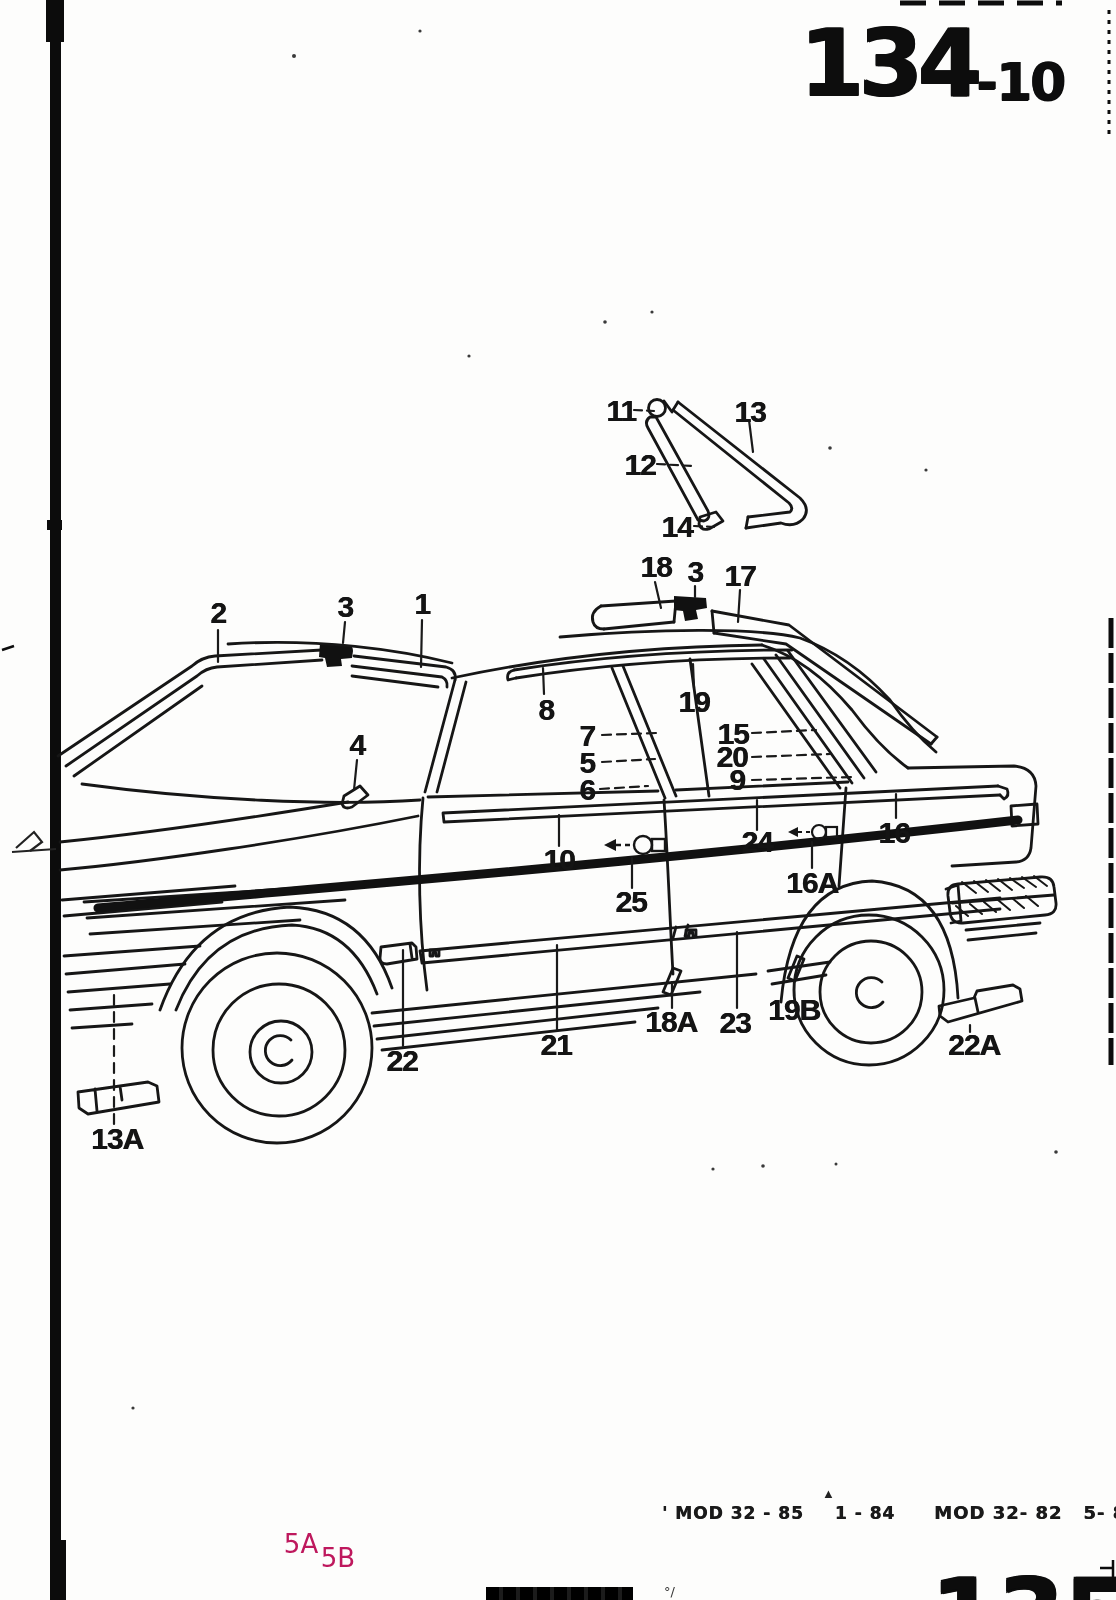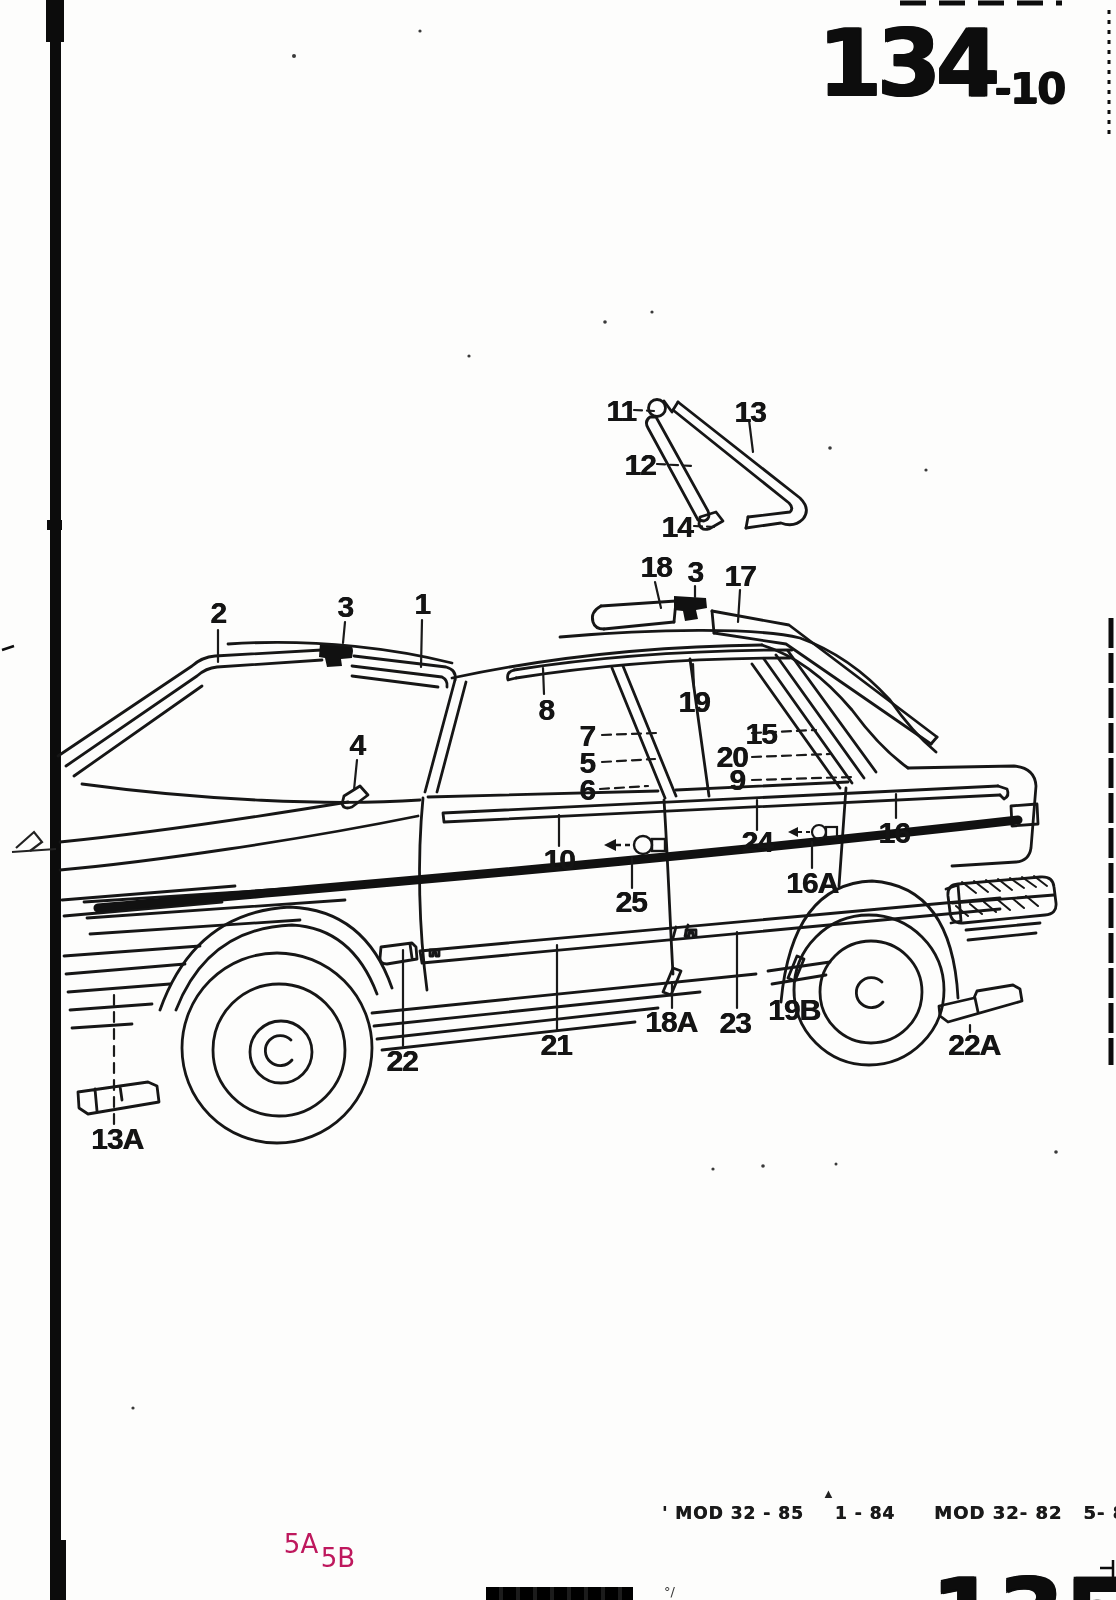--- a/index.html
+++ b/index.html
@@ -8,26 +8,26 @@
     overflow:hidden;font-family:"Liberation Sans",sans-serif;color:#161616;
   }
   .page svg{position:absolute;left:0;top:0;}
   .callout{
     position:absolute;transform:translate(-50%,-50%);
     font-family:Liberation Sans, sans-serif;font-weight:bold;font-size:30px;
     letter-spacing:-1px;color:#141414;white-space:nowrap;
     text-shadow:0.6px 0 #141414;
   }
   .pagenum{
-    position:absolute;top:18px;right:52px;display:flex;align-items:flex-end;
+    position:absolute;top:18px;right:52px;display:flex;align-items:flex-start;
     font-family:"DejaVu Sans",sans-serif;font-weight:bold;color:#0d0d0d;
   }
   .pagenum .main{font-size:92px;line-height:1;letter-spacing:-5px;
     text-shadow:2px 0 #0d0d0d,0 1px #0d0d0d,2px 1px #0d0d0d;}
-  .pagenum .suffix{font-size:42px;line-height:1;margin-top:38px;letter-spacing:-2px;
+  .pagenum .suffix{font-size:52px;line-height:1;margin-top:38px;letter-spacing:-2px;
     text-shadow:1px 0 #0d0d0d,0 1px #0d0d0d;}
   .footer-mod{
     position:absolute;left:662px;top:1502px;font-family:"DejaVu Sans",sans-serif;
     font-weight:bold;font-size:17px;letter-spacing:1px;color:#1a1a1a;white-space:nowrap;
     text-shadow:0.5px 0 #1a1a1a;
   }
   .footer-mod .seg-b{margin-left:24px;}
   .footer-mod .seg-c{margin-left:32px;font-size:18px;}
   .footer-mod .seg-d{margin-left:14px;font-size:18px;}
   .footer-caret{position:absolute;left:822px;top:1486px;font-size:13px;color:#222;}
@@ -252,21 +252,21 @@
   <span class="callout" style="left:640px;top:465px">12</span>
   <span class="callout" style="left:677px;top:527px">14</span>
   <span class="callout" style="left:656px;top:567px">18</span>
   <span class="callout" style="left:695px;top:572px">3</span>
   <span class="callout" style="left:740px;top:576px">17</span>
   <span class="callout" style="left:546px;top:710px">8</span>
   <span class="callout" style="left:694px;top:702px">19</span>
   <span class="callout" style="left:587px;top:736px">7</span>
   <span class="callout" style="left:587px;top:763px">5</span>
   <span class="callout" style="left:587px;top:790px">6</span>
-  <span class="callout" style="left:761px;top:734px">15</span>
+  <span class="callout" style="left:733px;top:734px">15</span>
   <span class="callout" style="left:732px;top:757px">20</span>
   <span class="callout" style="left:737px;top:780px">9</span>
   <span class="callout" style="left:357px;top:745px">4</span>
   <span class="callout" style="left:559px;top:860px">10</span>
   <span class="callout" style="left:757px;top:842px">24</span>
   <span class="callout" style="left:894px;top:833px">16</span>
   <span class="callout" style="left:631px;top:902px">25</span>
   <span class="callout" style="left:812px;top:883px">16A</span>
   <span class="callout" style="left:402px;top:1061px">22</span>
   <span class="callout" style="left:556px;top:1045px">21</span>

